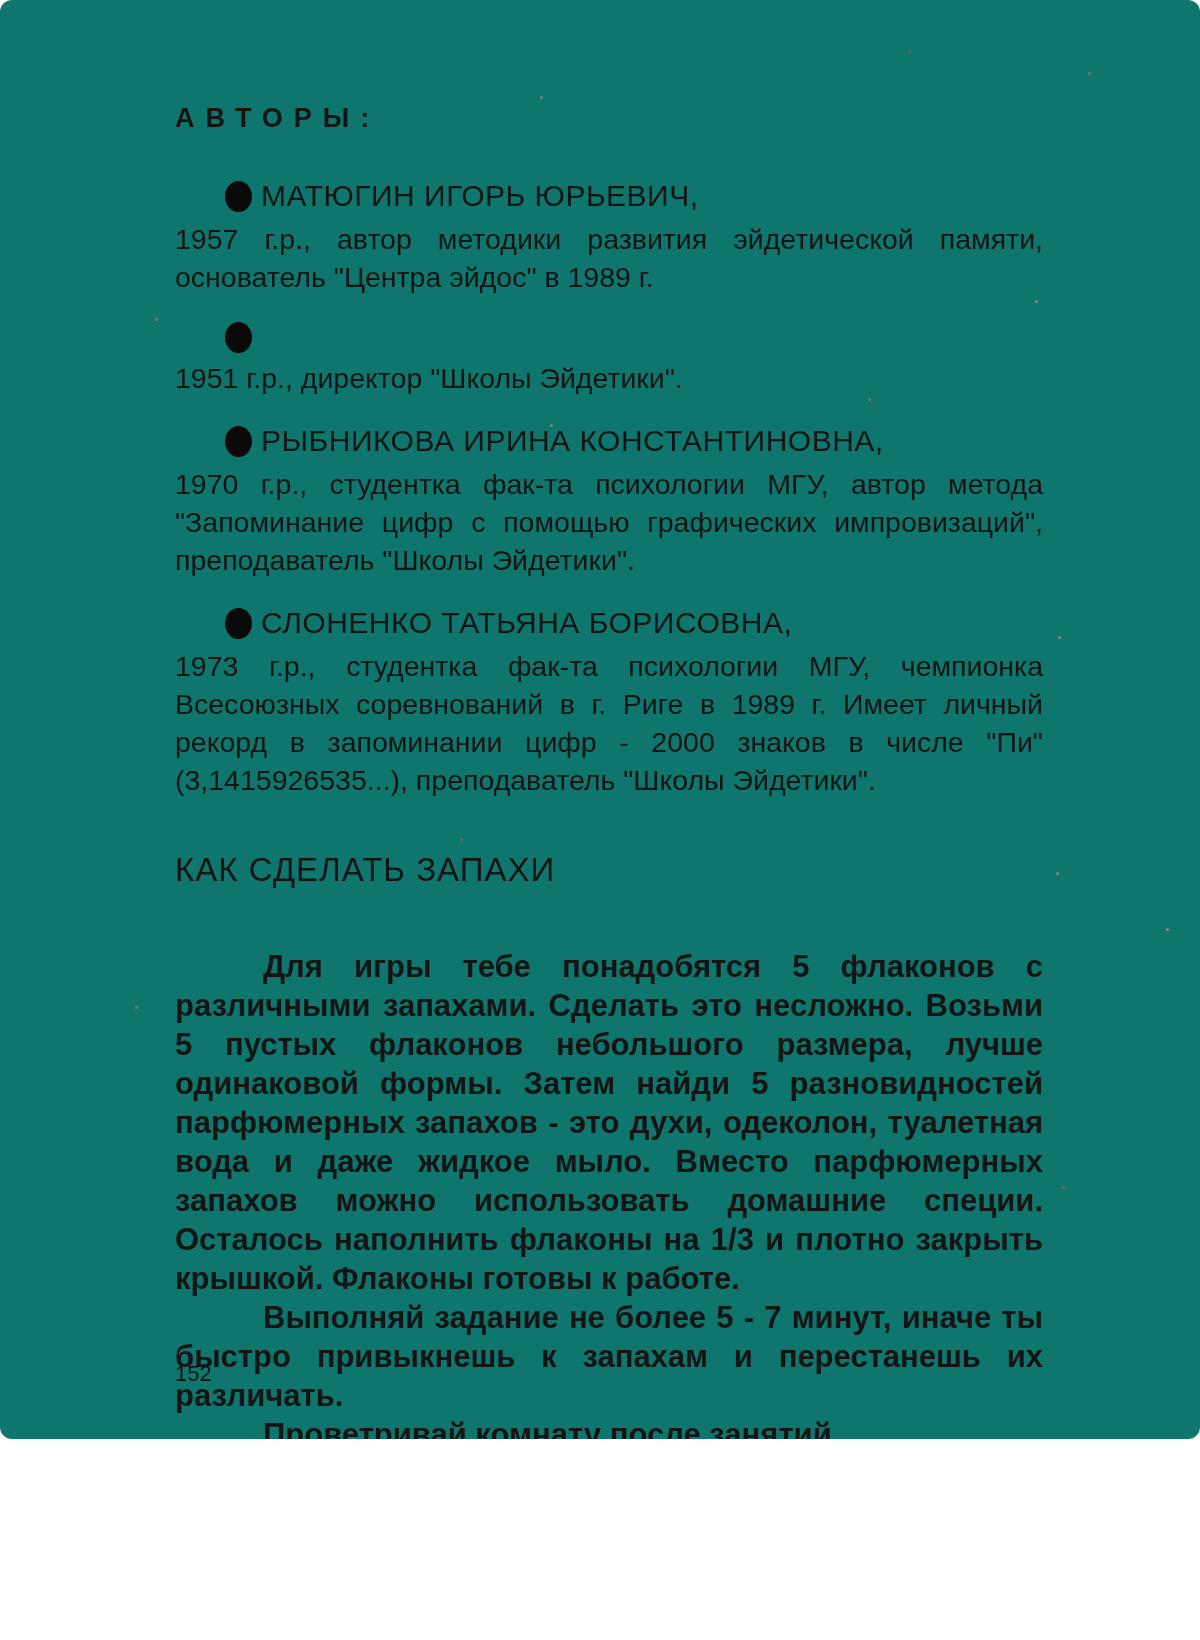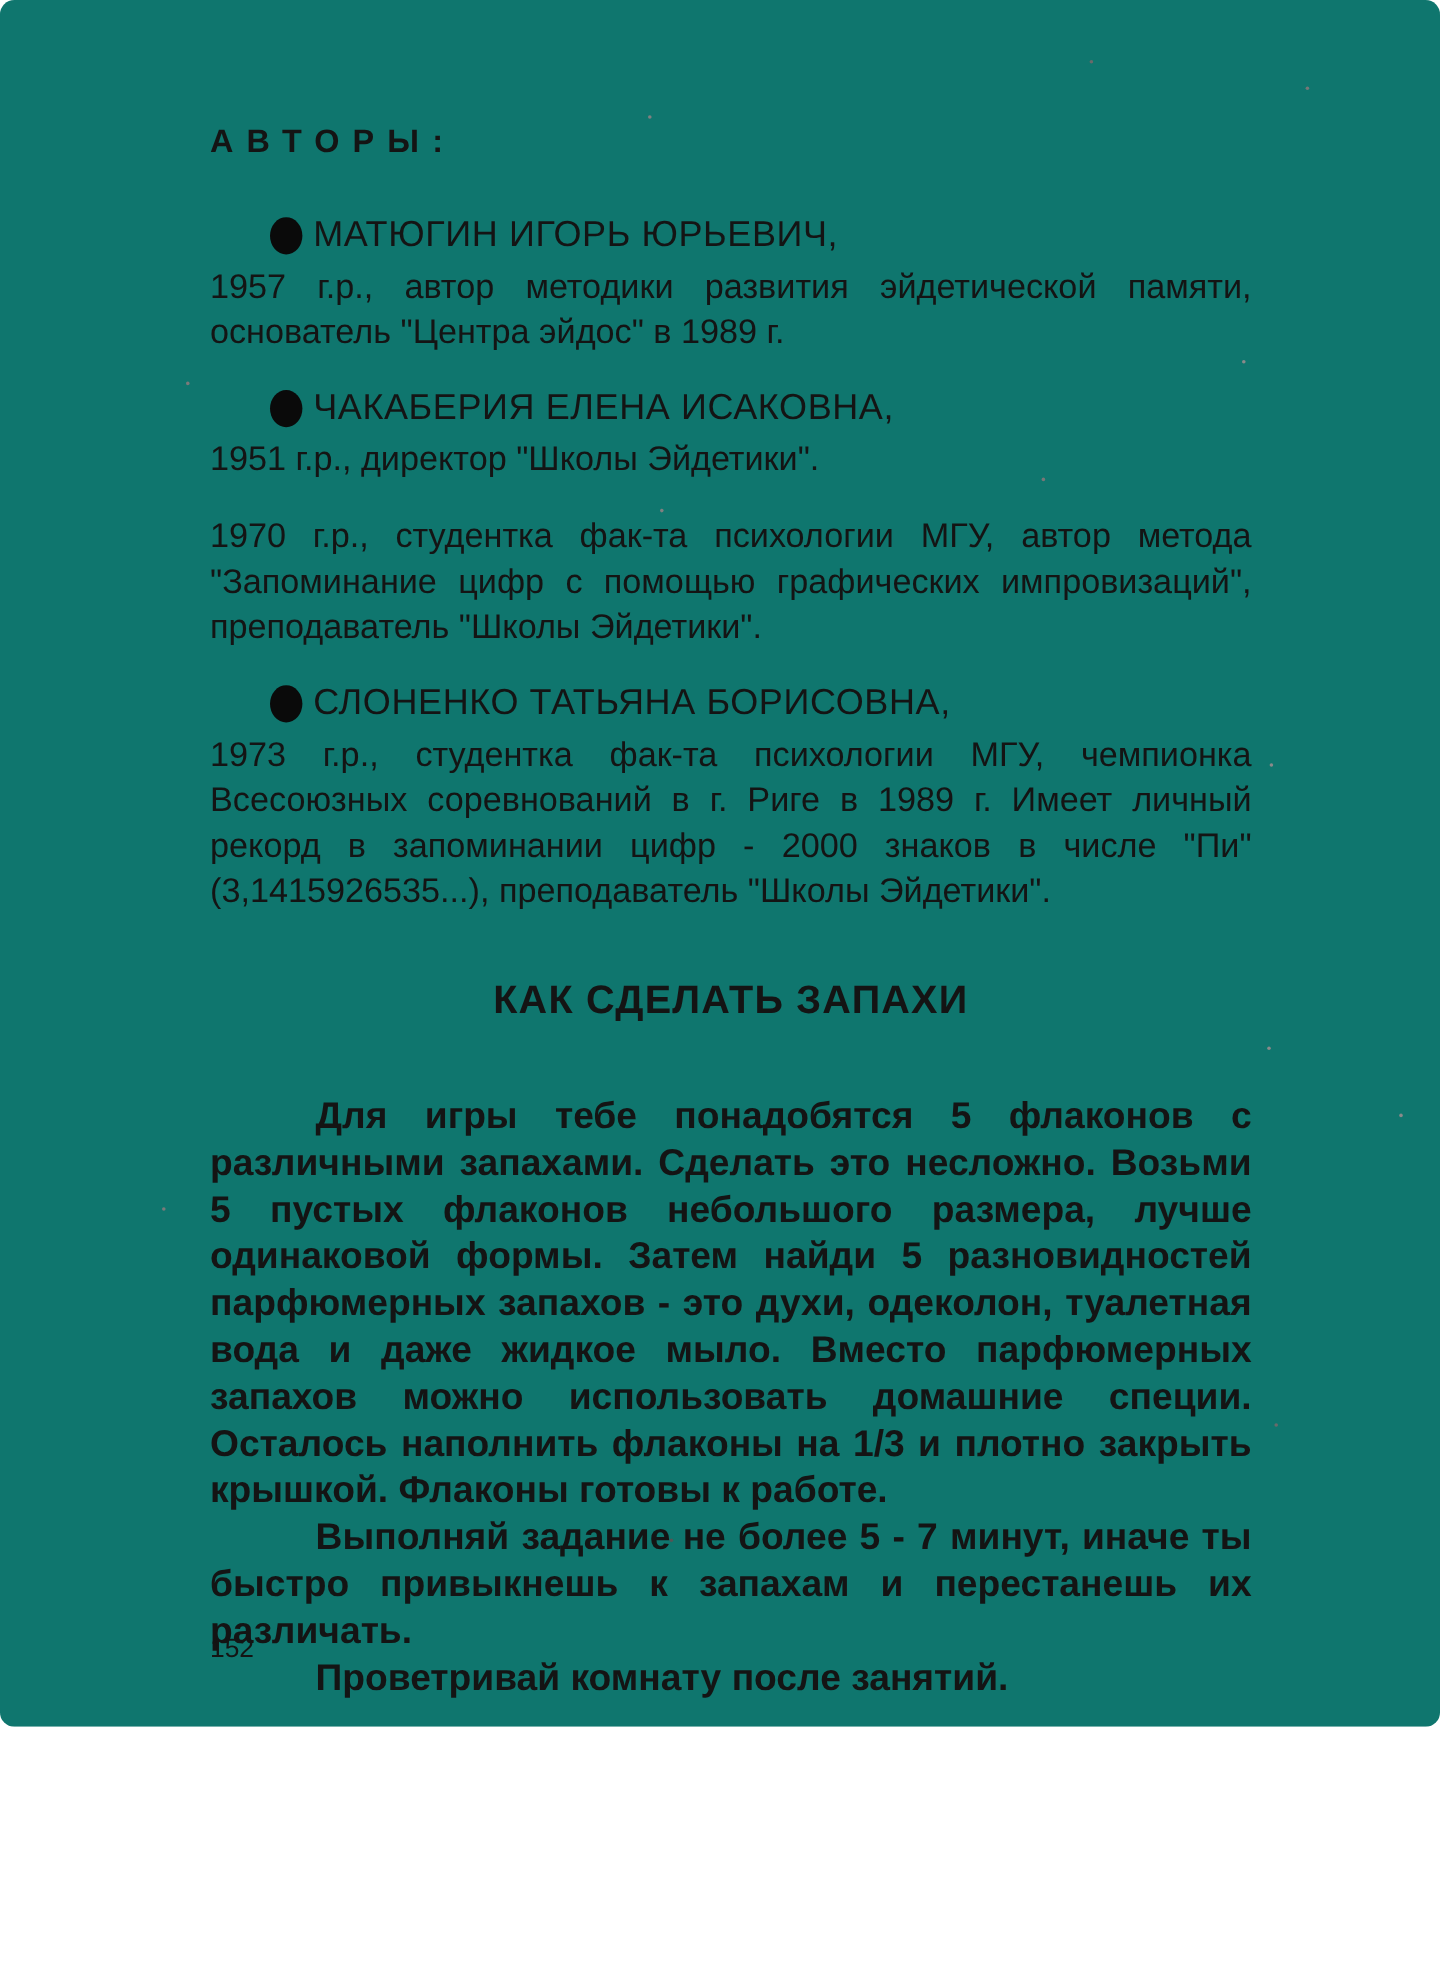--- a/index.html
+++ b/index.html
@@ -52,23 +52,22 @@
     font-size: 30px;
     line-height: 36px;
     letter-spacing: 0.5px;
   }
   .author-bio {
     font-size: 28.5px;
     line-height: 38px;
     text-align: justify;
   }
   .section-title {
-    text-align: center;
     font-size: 33px;
-    font-weight: 700;
+    font-weight: 400;
     letter-spacing: 1px;
     margin: 52px 0 58px 0;
   }
   .body-para {
     font-size: 31px;
     line-height: 39px;
     text-align: justify;
     text-indent: 88px;
     margin: 0;
     font-weight: bold;
@@ -117,26 +116,29 @@
       <div class="author-name-line">
         <span class="bullet"></span>
         <span class="author-name">МАТЮГИН ИГОРЬ ЮРЬЕВИЧ,</span>
       </div>
       <div class="author-bio">1957 г.р., автор методики развития эйдетической памяти, основатель "Центра эйдос" в 1989 г.</div>
     </div>
 
     <div class="author-block">
       <div class="author-name-line">
         <span class="bullet"></span>
-        <span class="author-name">ЧАКАБЕРИЯ ЕЛЕНА ИСАКОВНА,</span>
       </div>
       <div class="author-bio">1951 г.р., директор "Школы Эйдетики".</div>
     </div>
 
     <div class="author-block">
+      <div class="author-name-line">
+        <span class="bullet"></span>
+        <span class="author-name">РЫБНИКОВА ИРИНА КОНСТАНТИНОВНА,</span>
+      </div>
       <div class="author-bio">1970 г.р., студентка фак-та психологии МГУ, автор метода "Запоминание цифр с помощью графических импровизаций", преподаватель "Школы Эйдетики".</div>
     </div>
 
     <div class="author-block">
       <div class="author-name-line">
         <span class="bullet"></span>
         <span class="author-name">СЛОНЕНКО ТАТЬЯНА БОРИСОВНА,</span>
       </div>
       <div class="author-bio">1973 г.р., студентка фак-та психологии МГУ, чемпионка Всесоюзных соревнований в г. Риге в 1989 г. Имеет личный рекорд в запоминании цифр - 2000 знаков в числе "Пи" (3,1415926535...), преподаватель "Школы Эйдетики".</div>
     </div>

